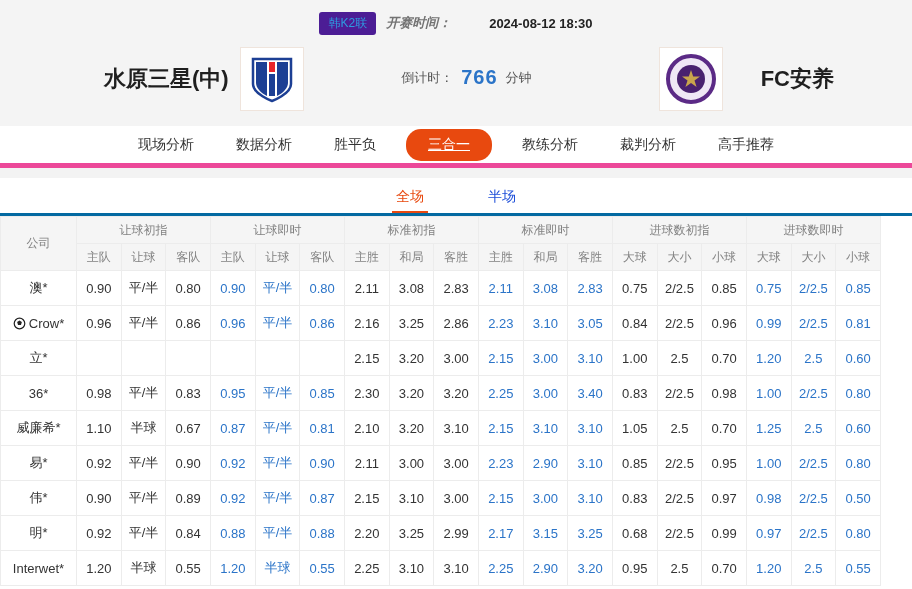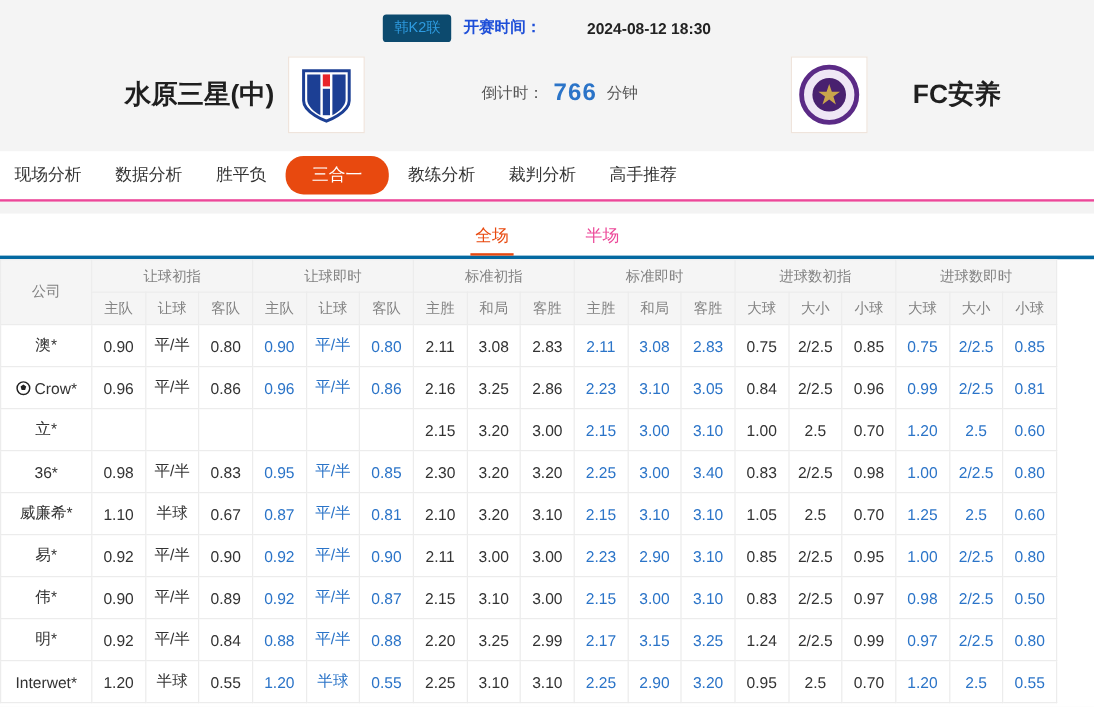--- a/index.html
+++ b/index.html
@@ -8,43 +8,43 @@
     width: 912px; height: 589px;
     background: #f3f3f3;
     font-family: "Liberation Sans", "DejaVu Sans", sans-serif;
     color: #333;
     overflow: hidden;
   }
 
   
   .top { background: #f4f4f4; padding-top: 10px; }
   .meta-row { display: flex; justify-content: center; align-items: center; gap: 10px; height: 26px; }
-  .league-badge { background: #0c4a6e; color: #2e9be0; font-size: 12px; padding: 3px 9px; border-radius: 3px; }
-  .kickoff-label { font-size: 13px; color: #1d4ed8; font-weight: bold; }
+  .league-badge { background: #4c1d95; color: #2e9be0; font-size: 12px; padding: 3px 9px; border-radius: 3px; }
+  .kickoff-label { font-size: 13px; color: #737373; font-weight: bold; font-style: italic; }
   .kickoff-time { font-size: 13px; color: #222; font-weight: bold; margin-left: 28px; }
 
   .teams-row { position: relative; height: 84px; margin-top: 6px; }
   .team-left  { position: absolute; left: 104px; top: 2px; height: 70px; display: flex; align-items: center; gap: 11px; }
   .team-right { position: absolute; right: 78px; top: 2px; height: 70px; display: flex; align-items: center; gap: 38px; }
   .team-name { font-size: 22px; font-weight: bold; color: #1f1f1f; }
   .logo-box { width: 64px; height: 64px; background: #fff; border: 1px solid #efe4dc; display: flex; align-items: center; justify-content: center; }
 
   .countdown { position: absolute; left: 50%; top: 24px; transform: translateX(-42%); display: flex; align-items: center; white-space: nowrap; }
   .cd-label, .cd-unit { font-size: 13px; color: #555; }
   .cd-value { font-size: 20px; font-weight: bold; color: #2b74c8; padding: 0 8px; letter-spacing: 1px; }
 
   
-  .nav { background: #fff; height: 42px; display: flex; align-items: center; justify-content: flex-start; gap: 4px; border-bottom: 2px solid #ec4899; }
+  .nav { background: #fff; height: 42px; display: flex; align-items: center; justify-content: center; gap: 18px; border-bottom: 5px solid #ec4899; }
   .nav-tab { font-size: 14px; color: #333; padding: 6px 12px; cursor: pointer; }
-  .nav-tab.active { background: #e8490f; color: #fff; border-radius: 15px; padding: 7px 22px; }
+  .nav-tab.active { background: #e8490f; color: #fff; border-radius: 15px; padding: 7px 22px; text-decoration: underline; }
 
   
   .lower { background: #fff; margin-top: 10px; min-height: 420px; }
   .subtabs { height: 38px; display: flex; justify-content: center; align-items: stretch; gap: 56px; border-bottom: 3px solid #0369a1; }
-  .subtab { font-size: 14px; color: #ec4899; padding: 10px 4px 6px; cursor: pointer; border-bottom: 2px solid transparent; }
+  .subtab { font-size: 14px; color: #1d4ed8; padding: 10px 4px 6px; cursor: pointer; border-bottom: 2px solid transparent; }
   .subtab.active { color: #e8490f; border-bottom-color: #e8490f; }
 
   
   table.odds { border-collapse: collapse; table-layout: fixed; width: 880px; background: #fff; }
   .odds th, .odds td { border: 1px solid #ececec; text-align: center; padding: 0; }
   .odds thead th { background: #f5f5f5; color: #828282; font-weight: normal; font-size: 12px; height: 27px; }
   .odds tbody td { height: 35px; font-size: 13px; color: #333; background: #fff; }
   .odds td.live { color: #2b74c8; }
   .odds td.company { color: #333; }
   .company-inner { display: flex; align-items: center; justify-content: center; gap: 3px; }
@@ -350,21 +350,21 @@
           <td class="init">0.84</td>
           <td class="live">0.88</td>
           <td class="live">平/半</td>
           <td class="live">0.88</td>
           <td class="init">2.20</td>
           <td class="init">3.25</td>
           <td class="init">2.99</td>
           <td class="live">2.17</td>
           <td class="live">3.15</td>
           <td class="live">3.25</td>
-          <td class="init">1.24</td>
+          <td class="init">0.68</td>
           <td class="init">2/2.5</td>
           <td class="init">0.99</td>
           <td class="live">0.97</td>
           <td class="live">2/2.5</td>
           <td class="live">0.80</td>
         </tr>
         <tr>
           <td class="company">
             <span class="company-inner">
               <span>Interwet*</span>

